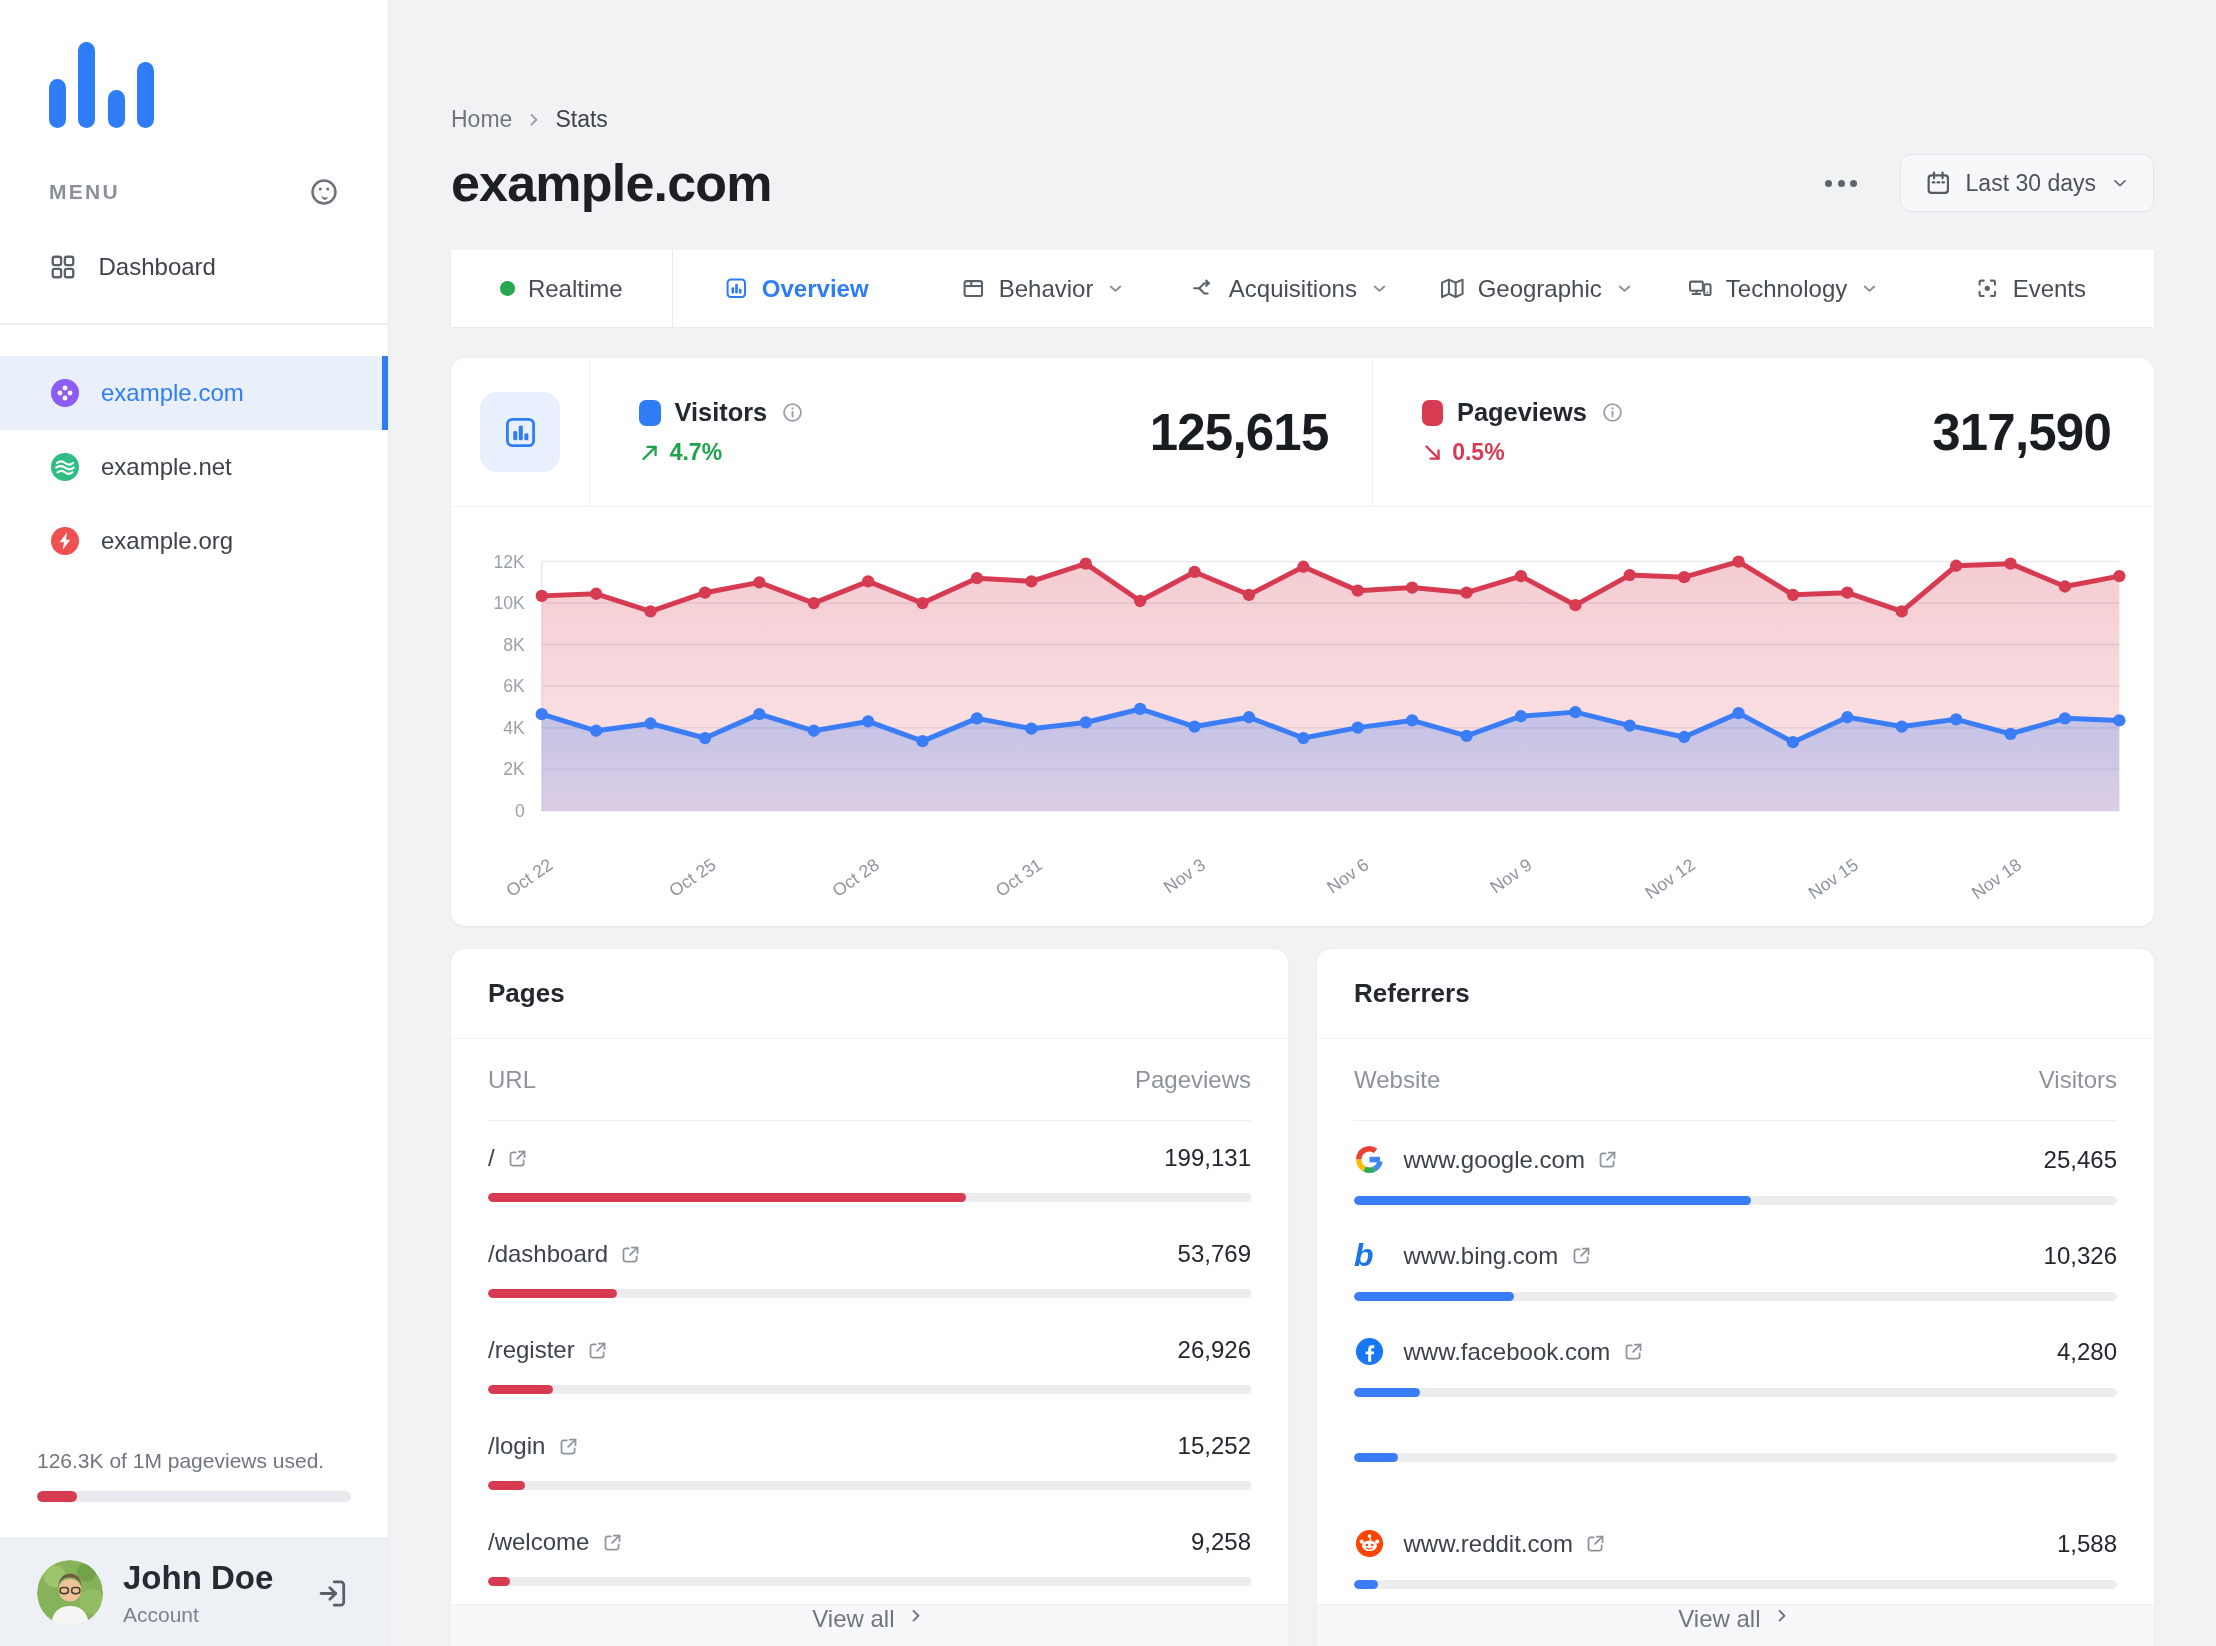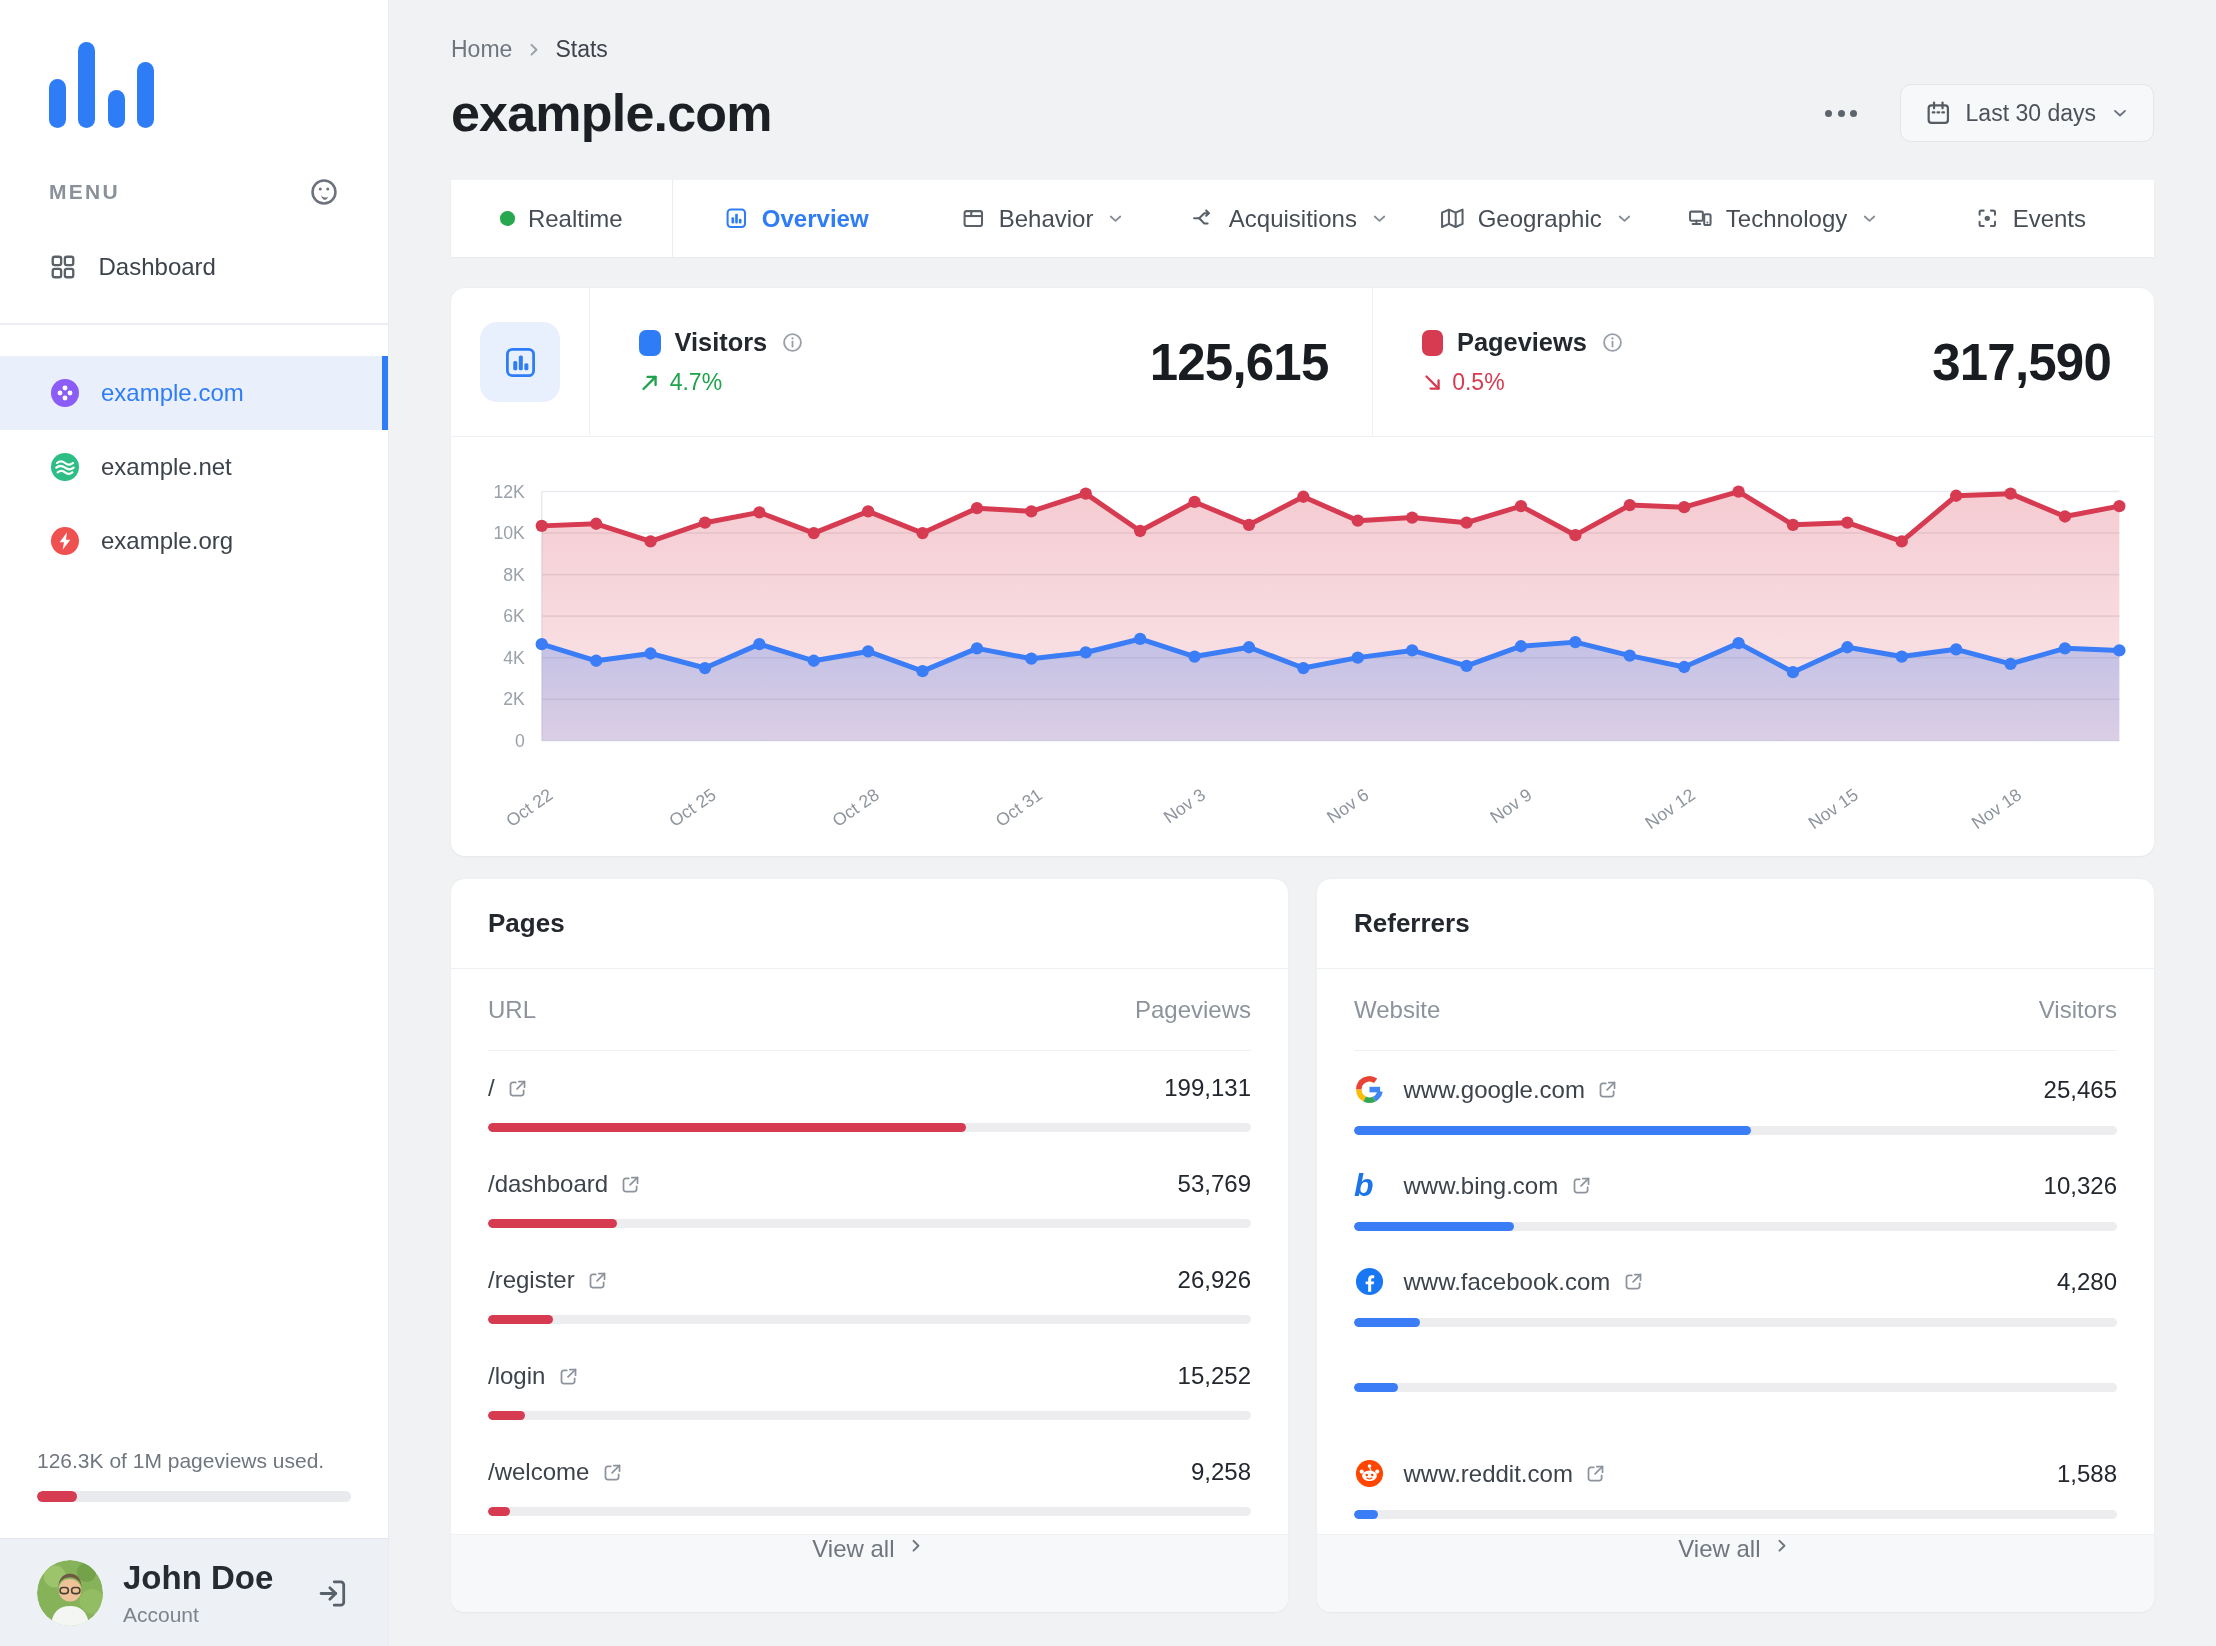--- a/index.html
+++ b/index.html
@@ -28,21 +28,21 @@
   .usage-text{font-size:21px;color:#707680;margin-bottom:18.5px}
   .usage-bar{height:10.8px;border-radius:5.4px;background:#e9eaed;overflow:hidden}
   .usage-fill{height:100%;border-radius:5.4px;background:#D63B52}
   .account{height:109px;background:#edf1f6;border-top:1.5px solid #e2e6ec;display:flex;align-items:center;gap:20px;padding:0 37px}
   .avatar{width:66px;height:66px;border-radius:50%;overflow:hidden;flex-shrink:0}
   .acct-name{font-size:33px;font-weight:700;color:#262b31}
   .acct-role{font-size:21px;color:#7d838d;margin-top:5.4px}
   .logout-btn{margin-left:auto;color:#596069;cursor:pointer}
 
   
-  .main{flex:1;padding:36px 62px 0;min-width:0}
+  .main{flex:1;padding:106px 62px 0;min-width:0}
   .breadcrumb{display:flex;align-items:center;gap:10.8px;font-size:23px;color:#70767f}
   .crumb{cursor:pointer}
   .crumb-sep{color:#9aa0a9}
   .crumb-current{color:#3d434b}
   .title-row{display:flex;align-items:center;justify-content:space-between;margin-top:20px}
   .page-title{font-size:52px;font-weight:700;color:#1c2025;letter-spacing:-0.8px}
   .actions{display:flex;align-items:center;gap:35px}
   .more-btn{display:flex;gap:5.4px;cursor:pointer;padding:7.7px}
   .more-btn i{width:7px;height:7px;border-radius:50%;background:#5d646d}
   .date-btn{display:flex;align-items:center;gap:14px;height:58px;padding:0 23px;background:#f7f8fa;border:1.5px solid #e3e5e9;border-radius:10.8px;font-size:23px;color:#4c525a;cursor:pointer}
@@ -60,21 +60,21 @@
   .overview-card{background:#fff;border-radius:14px;margin-top:31px;box-shadow:0 0.8px 2.3px rgba(16,24,40,.05)}
   .stats-row{display:flex;align-items:stretch;height:149px;border-bottom:1.5px solid #eef0f3}
   .tile-wrap{width:139px;display:flex;align-items:center;justify-content:center;border-right:1.5px solid #eef0f3;flex-shrink:0}
   .tile{width:80px;height:80px;background:#e8effd;border-radius:17px;display:flex;align-items:center;justify-content:center;color:#2F7DF6}
   .metric{flex:1;display:flex;align-items:center;padding:0 43px 0 49px;min-width:0}
   .metric.second{border-left:1.5px solid #eef0f3}
   .m-label-row{display:flex;align-items:center;gap:14px}
   .swatch{width:21.5px;height:26px;border-radius:7px}
   .m-label{font-size:25.4px;font-weight:700;color:#23272e}
   .info-ic{color:#9aa0a9;cursor:pointer}
-  .delta-row{display:flex;align-items:center;gap:9.2px;margin-top:11.5px;font-size:23px;font-weight:400}
+  .delta-row{display:flex;align-items:center;gap:9.2px;margin-top:11.5px;font-size:23px;font-weight:700}
   .delta-row.up{color:#1EA34C}
   .delta-row.down{color:#D63B52}
   .m-value{margin-left:auto;font-size:51px;font-weight:800;color:#191d22;letter-spacing:-0.8px}
 
   .cards{display:flex;gap:29px;margin-top:23px}
   .card{background:#fff;border-radius:14px;flex:1;height:733px;display:flex;flex-direction:column;box-shadow:0 0.8px 2.3px rgba(16,24,40,.05);overflow:hidden}
   .card-header{height:90px;display:flex;align-items:center;padding:0 37px;font-size:26px;font-weight:700;color:#23272e;border-bottom:1.5px solid #eef0f3;flex-shrink:0}
   .card-body{padding:0 37px}
   .col-row{display:flex;justify-content:space-between;align-items:center;height:82px;font-size:24px;color:#8d939c;border-bottom:1.5px solid #eef0f3}
   .data-row{height:96px;padding-top:23px}

